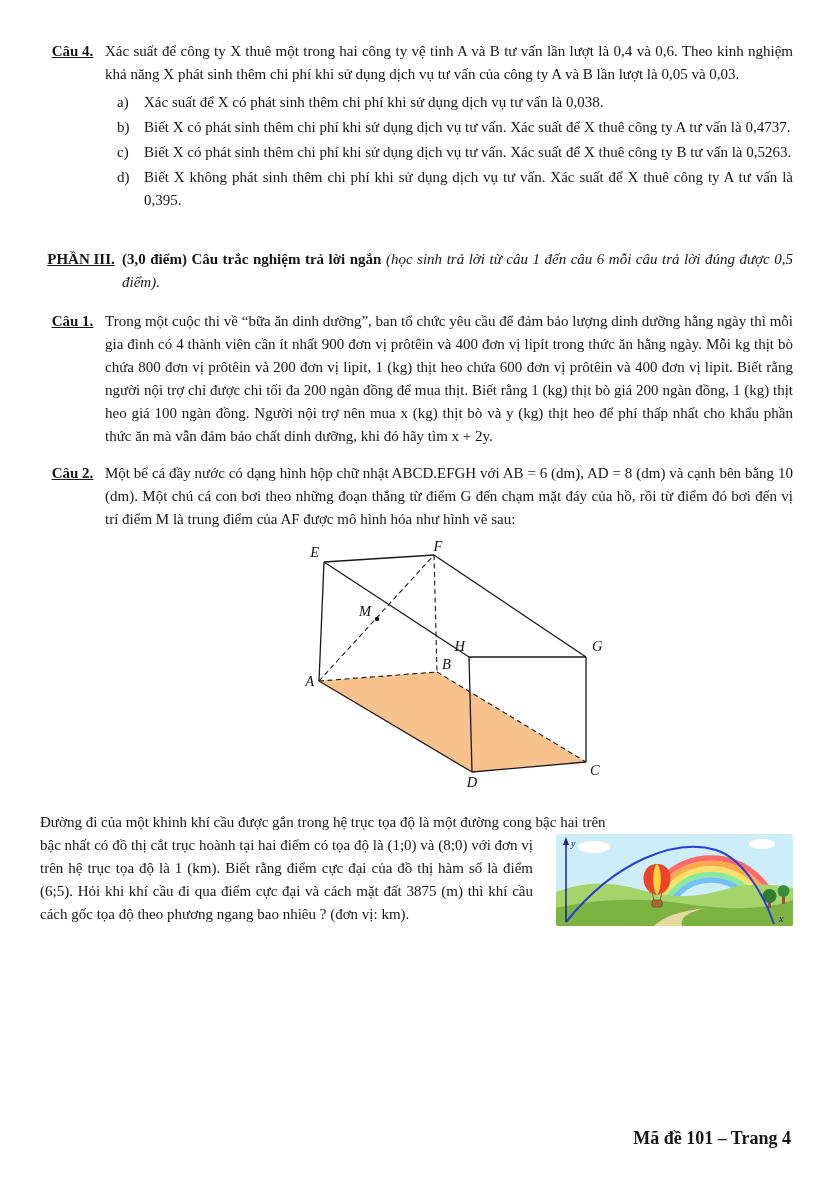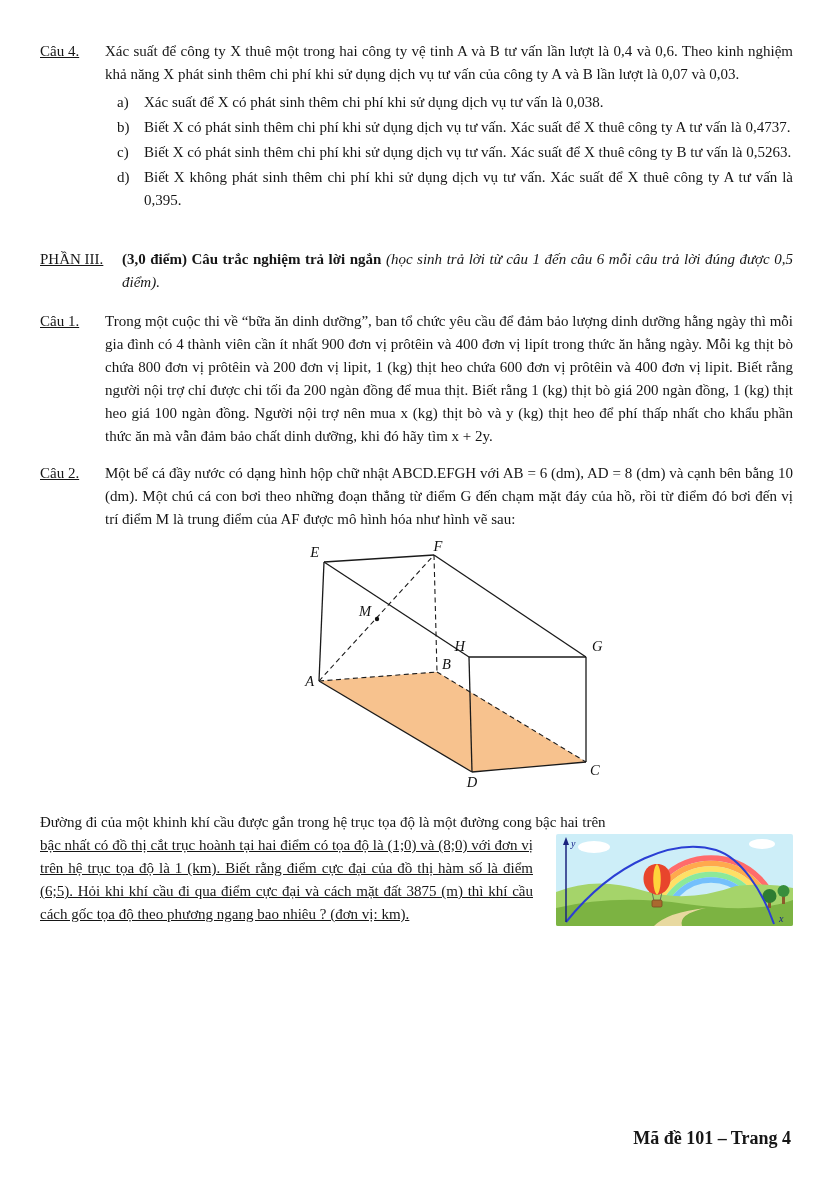--- a/index.html
+++ b/index.html
@@ -5,58 +5,59 @@
   * { margin:0; padding:0; box-sizing:border-box; }
   html,body { background:#ffffff; }
   body {
     width:833px; height:1178px; position:relative; overflow:hidden;
     font-family:"Liberation Serif", serif; font-size:15px; line-height:23px; color:#161616;
   }
   .page { padding:40px 40px 0 40px; }
 
   .qrow { display:flex; margin-bottom:14px; }
   .qlabel {
-    flex:0 0 65px; width:65px; font-weight:normal; text-decoration:underline;
+    flex:0 0 65px; width:65px; font-weight:bold; text-decoration:underline;
     white-space:nowrap;
+    text-align:center;
   }
   .qcontent { flex:1; text-align:justify; }
 
   .subitems { margin-top:5px; }
   .subitem { display:flex; padding-left:12px; margin-bottom:2px; }
   .subkey { flex:0 0 27px; width:27px; }
   .subtext { flex:1; text-align:justify; }
 
   .part-head { margin:34px 0 16px 0; }
   .part-head .qlabel { flex:0 0 82px; width:82px; }
   .part-head b { font-weight:bold; }
   .part-head i { font-style:italic; }
 
   .figure-wrap { display:flex; justify-content:center; margin:8px 0 6px 0; }
   .fig-box line { stroke:#1a1a1a; stroke-width:1.3; }
   .fig-box line.dash { stroke-dasharray:5 3.5; stroke-width:1.1; }
   .fig-lbl { font-family:"Liberation Serif", serif; font-style:italic; font-size:14.5px; fill:#111; }
 
-  .q3-flex { display:flex; align-items:flex-start; gap:23px; margin-top:0;text-decoration:underline; }
+  .q3-flex { display:flex; align-items:flex-start; gap:23px; margin-top:0; }
   .q3-text { flex:1; text-align:justify; }
   .balloon-img { flex:0 0 237px; }
   .axis-lbl { font-family:"Liberation Serif", serif; font-style:italic; font-size:10px; fill:#15208a; }
 
   .footer {
     position:absolute; right:42px; bottom:28px; font-weight:bold; font-size:18px;
   }
 </style>
 </head>
 <body>
 
 <div class="page">
 
   <section class="qrow">
     <div class="qlabel">Câu 4.</div>
     <div class="qcontent">
-      <p>Xác suất để công ty X thuê một trong hai công ty vệ tinh A và B tư vấn lần lượt là 0,4 và 0,6. Theo kinh nghiệm khả năng X phát sinh thêm chi phí khi sử dụng dịch vụ tư vấn của công ty A và B lần lượt là 0,07 và 0,03.</p>
+      <p>Xác suất để công ty X thuê một trong hai công ty vệ tinh A và B tư vấn lần lượt là 0,4 và 0,6. Theo kinh nghiệm khả năng X phát sinh thêm chi phí khi sử dụng dịch vụ tư vấn của công ty A và B lần lượt là 0,05 và 0,03.</p>
       <div class="subitems">
         <div class="subitem">
           <span class="subkey">a)</span>
           <span class="subtext">Xác suất để X có phát sinh thêm chi phí khi sử dụng dịch vụ tư vấn là 0,038.</span>
         </div>
         <div class="subitem">
           <span class="subkey">b)</span>
           <span class="subtext">Biết X có phát sinh thêm chi phí khi sử dụng dịch vụ tư vấn. Xác suất để X thuê công ty A tư vấn là 0,4737.</span>
         </div>
         <div class="subitem">

